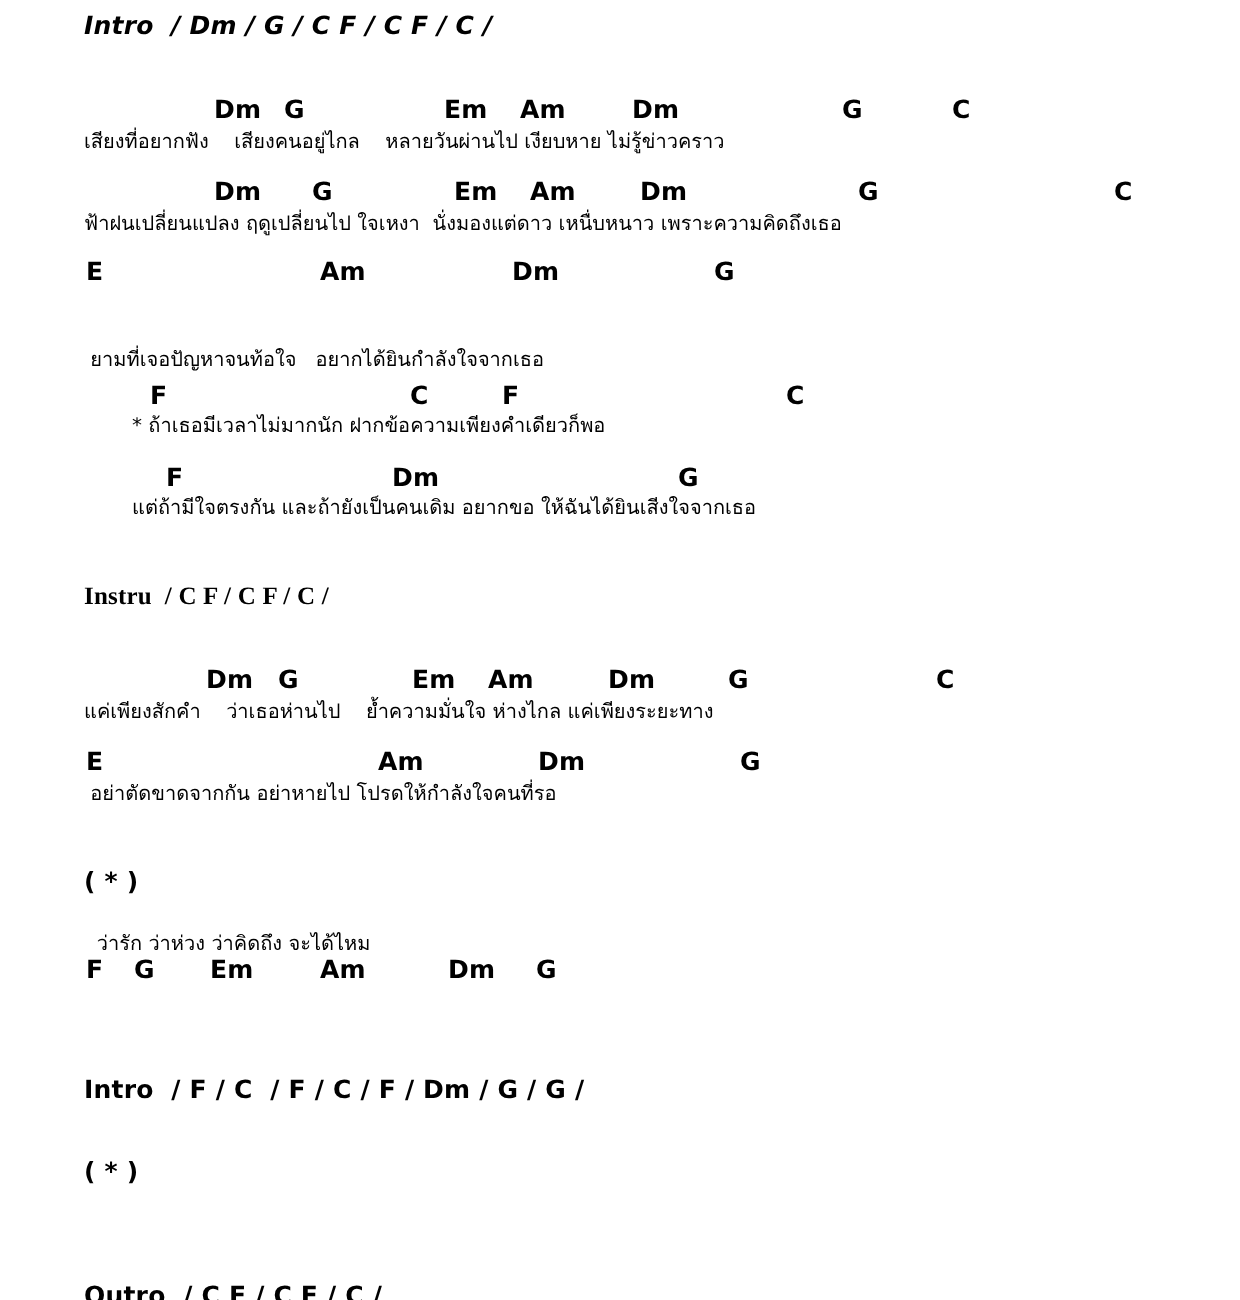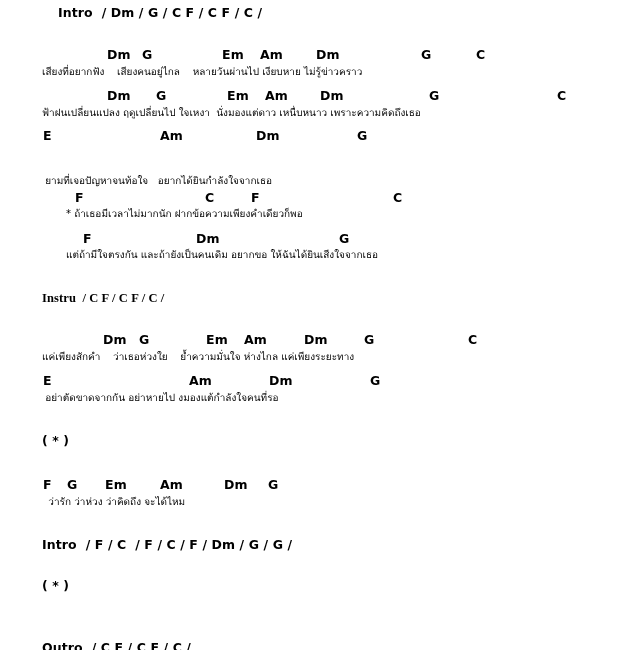--- a/index.html
+++ b/index.html
@@ -18,21 +18,21 @@
     font-size: 10px; letter-spacing: 0px;
   }
   .chord-row { position: absolute; left: 0; width: 512px; height: 16px; }
   .chord-row .chord { position: absolute; top: 0; }
 </style>
 </head>
 <body>
 
 <div>
 
-  <div class="line label" style="left:58px; top:7px;">Intro  / Dm / G / C F / C F / C /</div>
+  <div class="line label" style="left:42px; top:7px;font-style:italic;">Intro  / Dm / G / C F / C F / C /</div>
 
   <div class="chord-row" style="top:47px;">
       <span class="chord" style="left: 107px;">Dm</span>
       <span class="chord" style="left: 142px;">G</span>
       <span class="chord" style="left: 222px;">Em</span>
       <span class="chord" style="left: 260px;">Am</span>
       <span class="chord" style="left: 316px;">Dm</span>
       <span class="chord" style="left: 421px;">G</span>
       <span class="chord" style="left: 476px;">C</span>
     </div>
@@ -76,41 +76,41 @@
 
   <div class="chord-row" style="top:332px;">
       <span class="chord" style="left: 103px;">Dm</span>
       <span class="chord" style="left: 139px;">G</span>
       <span class="chord" style="left: 206px;">Em</span>
       <span class="chord" style="left: 244px;">Am</span>
       <span class="chord" style="left: 304px;">Dm</span>
       <span class="chord" style="left: 364px;">G</span>
       <span class="chord" style="left: 468px;">C</span>
     </div>
-  <div class="line lyric" style="left:42px; top:352px;">แค่เพียงสักคำ    ว่าเธอห่วงใย    ย้ำความมั่นใจ ห่างไกล แค่เพียงระยะทาง</div>
+  <div class="line lyric" style="left:42px; top:352px;">แค่เพียงสักคำ    ว่าเธอห่านไป    ย้ำความมั่นใจ ห่างไกล แค่เพียงระยะทาง</div>
 
   <div class="chord-row" style="top:373px;">
       <span class="chord" style="left: 43px;">E</span>
       <span class="chord" style="left: 189px;">Am</span>
       <span class="chord" style="left: 269px;">Dm</span>
       <span class="chord" style="left: 370px;">G</span>
     </div>
-  <div class="line lyric" style="left:42px; top:393px;"> อย่าตัดขาดจากกัน อย่าหายไป งมองแต้กำลังใจคนที่รอ</div>
+  <div class="line lyric" style="left:42px; top:393px;"> อย่าตัดขาดจากกัน อย่าหายไป โปรดให้กำลังใจคนที่รอ</div>
 
   <div class="line label" style="left:42px; top:435px;">( * )</div>
 
   <div class="chord-row" style="top:477px;">
       <span class="chord" style="left: 43px;">F</span>
       <span class="chord" style="left: 67px;">G</span>
       <span class="chord" style="left: 105px;">Em</span>
       <span class="chord" style="left: 160px;">Am</span>
       <span class="chord" style="left: 224px;">Dm</span>
       <span class="chord" style="left: 268px;">G</span>
     </div>
-  <div class="line lyric" style="left:42px; top:497px;text-align:center;">  ว่ารัก ว่าห่วง ว่าคิดถึง จะได้ไหม</div>
+  <div class="line lyric" style="left:42px; top:468px;text-align:center;">  ว่ารัก ว่าห่วง ว่าคิดถึง จะได้ไหม</div>
 
   <div class="line label" style="left:42px; top:539px;">Intro  / F / C  / F / C / F / Dm / G / G /</div>
 
   <div class="line label" style="left:42px; top:580px;">( * )</div>
 
   <div class="line label" style="left:42px; top:622px;margin-top:20px;">Outro  / C F / C F / C /</div>
 
 </div>
 
 </body></html>

